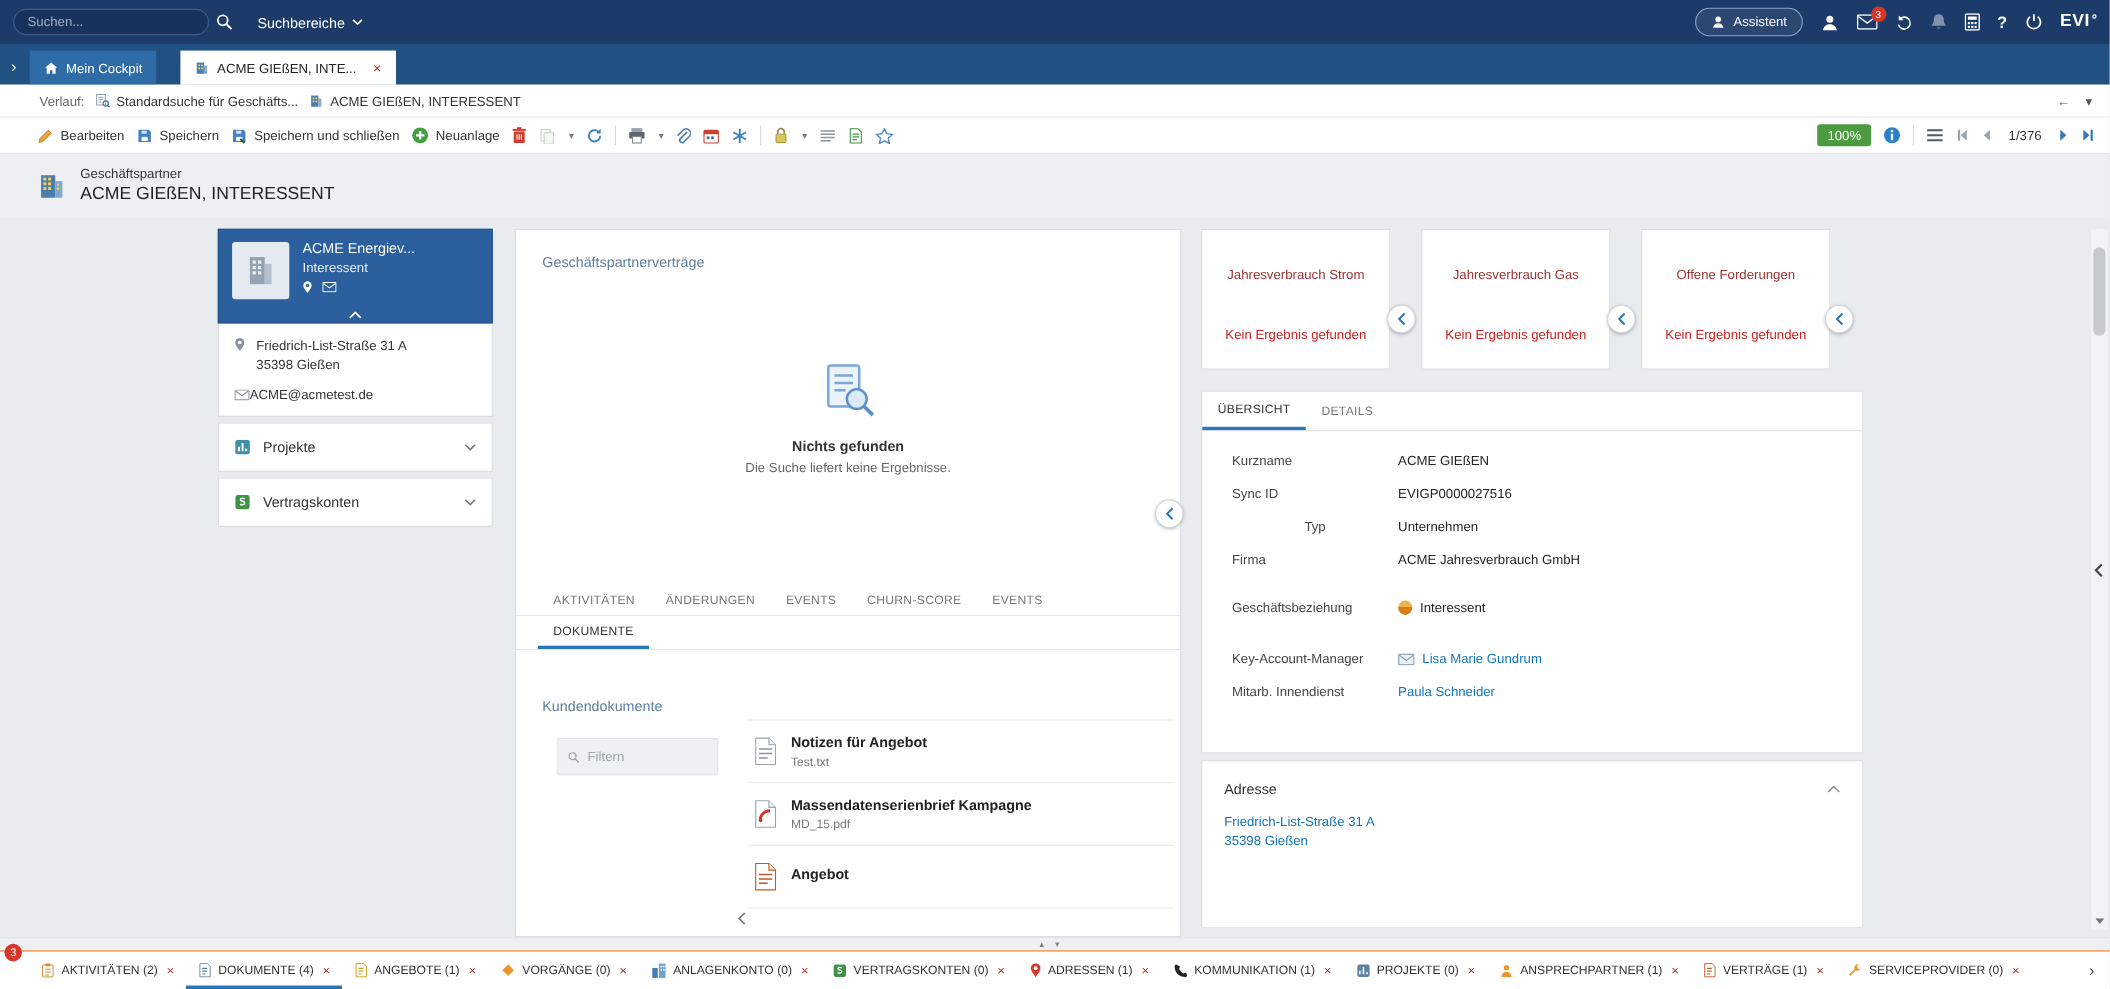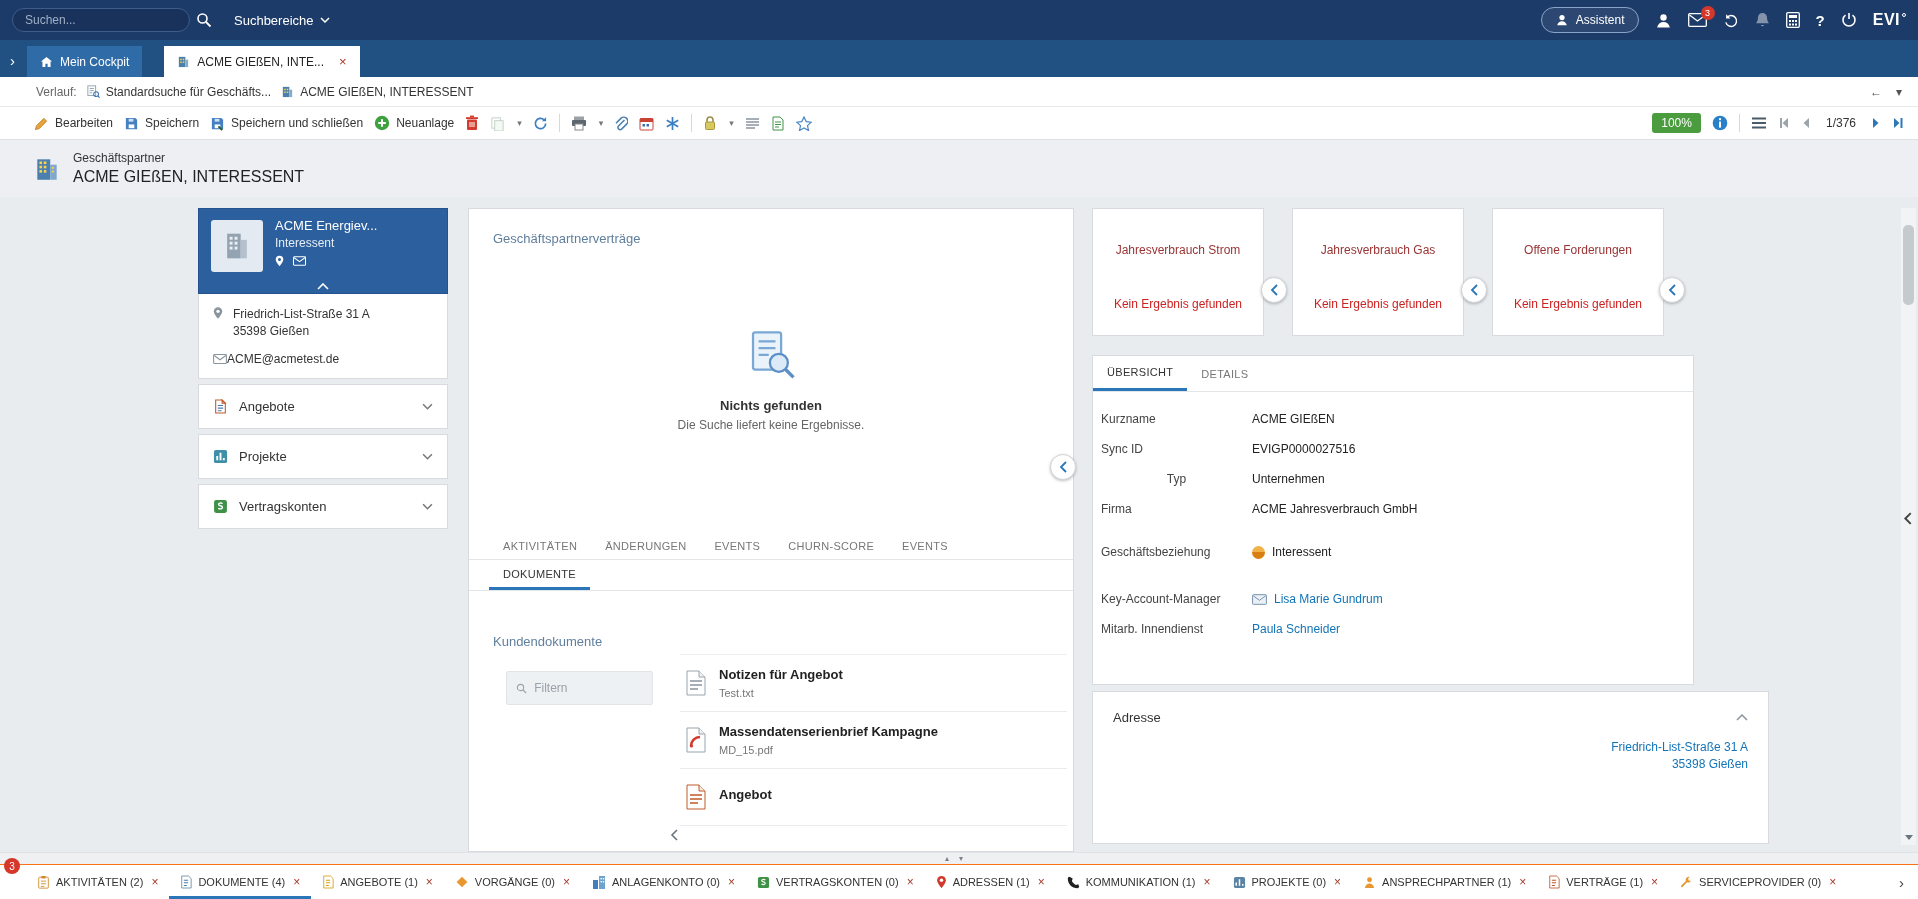--- a/index.html
+++ b/index.html
@@ -127,27 +127,27 @@
   .right-panel { position:absolute; left:1092px; top:208px; width:602px; height:644px; }
   .kpi-row { display:flex; gap:28px; }
   .kpi-card { width:172px; height:128px; background:#fff; border:1px solid #d7dbdf;
     text-align:center; padding-top:34px; }
   .kpi-title { font-size:12px; color:#9a3333; }
   .kpi-value { font-size:12px; color:#cc2222; margin-top:40px; }
   .ov-card { position:absolute; left:0; top:147px; width:602px; height:330px; background:#fff;
     border:1px solid #d7dbdf; }
   .ov-tabs { height:36px; display:flex; padding-left:0; border-bottom:1px solid #e3e6e9; }
   .ov-fields { position:relative; }
-  .ov-row { position:absolute; left:8px; right:14px; display:flex; align-items:center; font-size:12px; }
+  .ov-row { position:absolute; left:27px; right:14px; display:flex; align-items:center; font-size:12px; }
   .ov-label { width:151px; color:#444; flex:none; }
   .ov-value { color:#222; display:flex; align-items:center; gap:7px; }
-  .link { color:#1274b8; cursor:pointer;text-align:right; }
+  .link { color:#1274b8; cursor:pointer; }
   .rel-dot { width:13px; height:13px; border-radius:50%;
     background:linear-gradient(180deg,#f2b24a 0 45%,#d97f12 45%); display:block; }
-  .adr-card { position:absolute; left:0; top:483px; width:677px; height:153px; background:#fff;
+  .adr-card { position:absolute; left:0; top:483px; width:602px; height:153px; background:#fff;
     border:1px solid #d7dbdf; padding:18px 20px; }
   .adr-head { display:flex; align-items:center; }
   .adr-title { font-size:13px; color:#333; }
   .adr-chev { margin-left:auto; cursor:pointer; }
   .adr-links { margin-top:14px; font-size:12px; line-height:1.45; }
 
   
   .vscroll { position:absolute; left:1901px; top:208px; width:15px; height:637px; background:#f1f3f4; }
   .vs-arrow { position:absolute; left:0; width:15px; height:15px; display:flex;
     align-items:center; justify-content:center; cursor:pointer; }
@@ -523,33 +523,20 @@
     <div class="email-row">
       <svg width="14" height="10" viewBox="0 0 18 13">
           <rect x="0.7" y="0.7" width="16.6" height="11.6" rx="1" fill="none" stroke="#8a949d" stroke-width="1.4"></rect>
           <path d="M1.5 2l7.5 5.5L16.5 2" fill="none" stroke="#8a949d" stroke-width="1.4"></path>
         </svg>
       <span>ACME@acmetest.de</span>
     </div>
   </div>
 
   <div class="lp-row">
-    <svg width="15" height="15" viewBox="0 0 14 14">
-        <path d="M2.5 1h6l3 3v9h-9z" fill="#fff" stroke="#c05a2a"></path>
-        <path d="M4.5 6h5M4.5 8.5h5M4.5 11h3.5" stroke="#4a7fae" stroke-width="1"></path>
-        <path d="M8.5 1v3h3z" fill="#f0c9b2" stroke="#c05a2a"></path>
-      </svg>
-    <span>Angebote</span>
-    <span class="chev">
-      <svg width="11" height="7" viewBox="0 0 10 6">
-          <path d="M1 1l4 4 4-4" fill="none" stroke="#777" stroke-width="1.4"></path>
-        </svg>
-    </span>
-  </div>
-  <div class="lp-row">
     <svg width="15" height="15" viewBox="0 0 16 16">
         <rect x="1" y="1" width="14" height="14" rx="2" fill="#3f8fa8"></rect>
         <path d="M4.5 12V7.5M8 12V4M11.5 12V9.5" stroke="#fff" stroke-width="2"></path>
       </svg>
     <span>Projekte</span>
     <span class="chev">
       <svg width="11" height="7" viewBox="0 0 10 6">
           <path d="M1 1l4 4 4-4" fill="none" stroke="#777" stroke-width="1.4"></path>
         </svg>
     </span>

